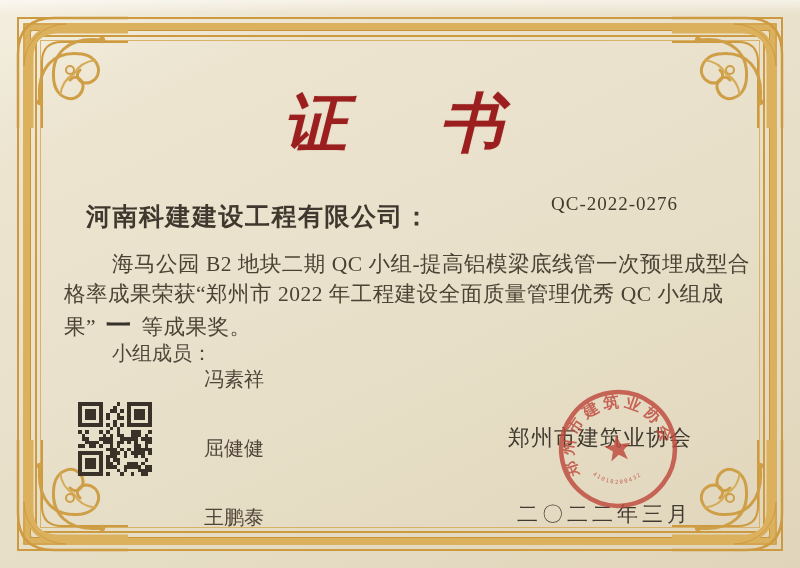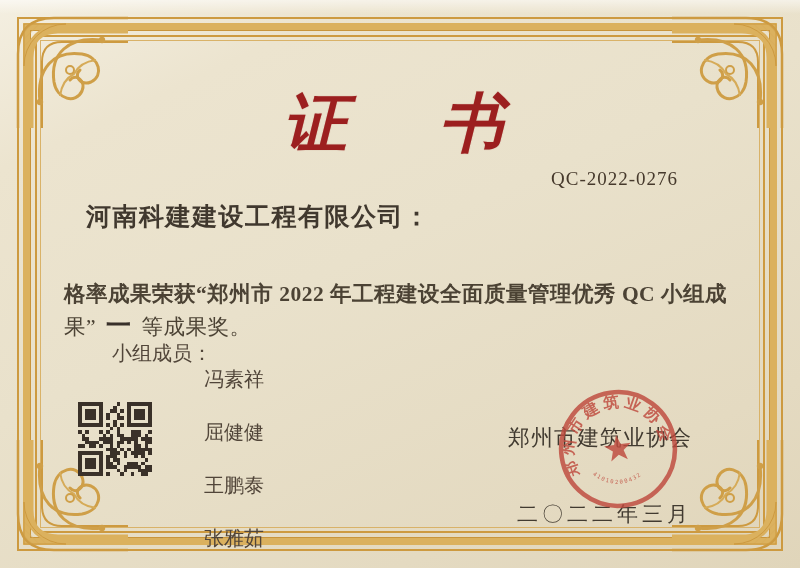--- a/index.html
+++ b/index.html
@@ -30,37 +30,37 @@
   .corner.br{right:10px;bottom:10px;transform:scale(-1,-1);}
   
   .title{
     position:absolute;left:0;right:14px;top:80px;
     display:flex;justify-content:center;gap:92px;
     font-size:64px;font-weight:bold;color:#9c1f1f;
     text-shadow:0 0 1px rgba(140,20,20,.4);
     font-style:italic;
   }
   .cert-no{
-    position:absolute;left:551px;top:168px;
+    position:absolute;left:551px;top:193px;
     font-size:19px;letter-spacing:1px;color:#46392c;
   }
   .recipient{
     position:absolute;left:66px;top:200px;
     font-size:25px;font-weight:bold;letter-spacing:1.5px;color:#40382e;margin-left:20px;
   }
   .body-line{
     position:absolute;font-size:21.5px;letter-spacing:.5px;color:#4b4234;
     white-space:nowrap;
   }
   .bl1{left:112px;top:249px;}
-  .bl2{left:64px;top:279px;font-weight:bold;}
+  .bl2{left:64px;top:279px;}
   .bl3{left:64px;top:309px;}
   .grade{font-weight:bold;font-size:25px;color:#38302a;padding:0 10px;
          transform:scaleY(1.15);display:inline-block;}
-  .members{position:absolute;display:flex;gap:26px;font-size:20px;
+  .members{position:absolute;display:flex;gap:42px;font-size:20px;
            color:#514539;white-space:nowrap;}
   .m1{left:112px;top:340px;}
   .m2{left:204px;top:366px;flex-direction:column;}
   .members span{display:inline-block;}
   .qr{position:absolute;left:78px;top:402px;width:74px;height:74px;}
   .issuer{position:absolute;left:508px;top:423px;font-size:22px;
           letter-spacing:1px;color:#413a30;}
   .date{position:absolute;left:517px;top:456px;font-size:21px;
         letter-spacing:4px;color:#413a30;margin-top:44px;}
   .seal{position:absolute;left:552px;top:383px;width:132px;height:132px;
@@ -110,20 +110,21 @@
 
   <div class="title">
     <span>证</span>
     <span>书</span>
   </div>
 
   <div class="cert-no">QC-2022-0276</div>
 
   <div class="recipient">河南科建建设工程有限公司：</div>
 
+  <div class="body-line bl1">海马公园 B2 地块二期 QC 小组-提高铝模梁底线管一次预埋成型合</div>
   <div class="body-line bl2">格率成果荣获“郑州市 2022 年工程建设全面质量管理优秀 QC 小组成</div>
   <div class="body-line bl3"><span>果”</span><span class="grade">一</span><span>等成果奖。</span></div>
 
   <div class="members m1">
     <span>小组成员：</span>
   </div>
   <div class="members m2">
       <span>冯素祥</span>
       <span>屈健健</span>
       <span>王鹏泰</span>

